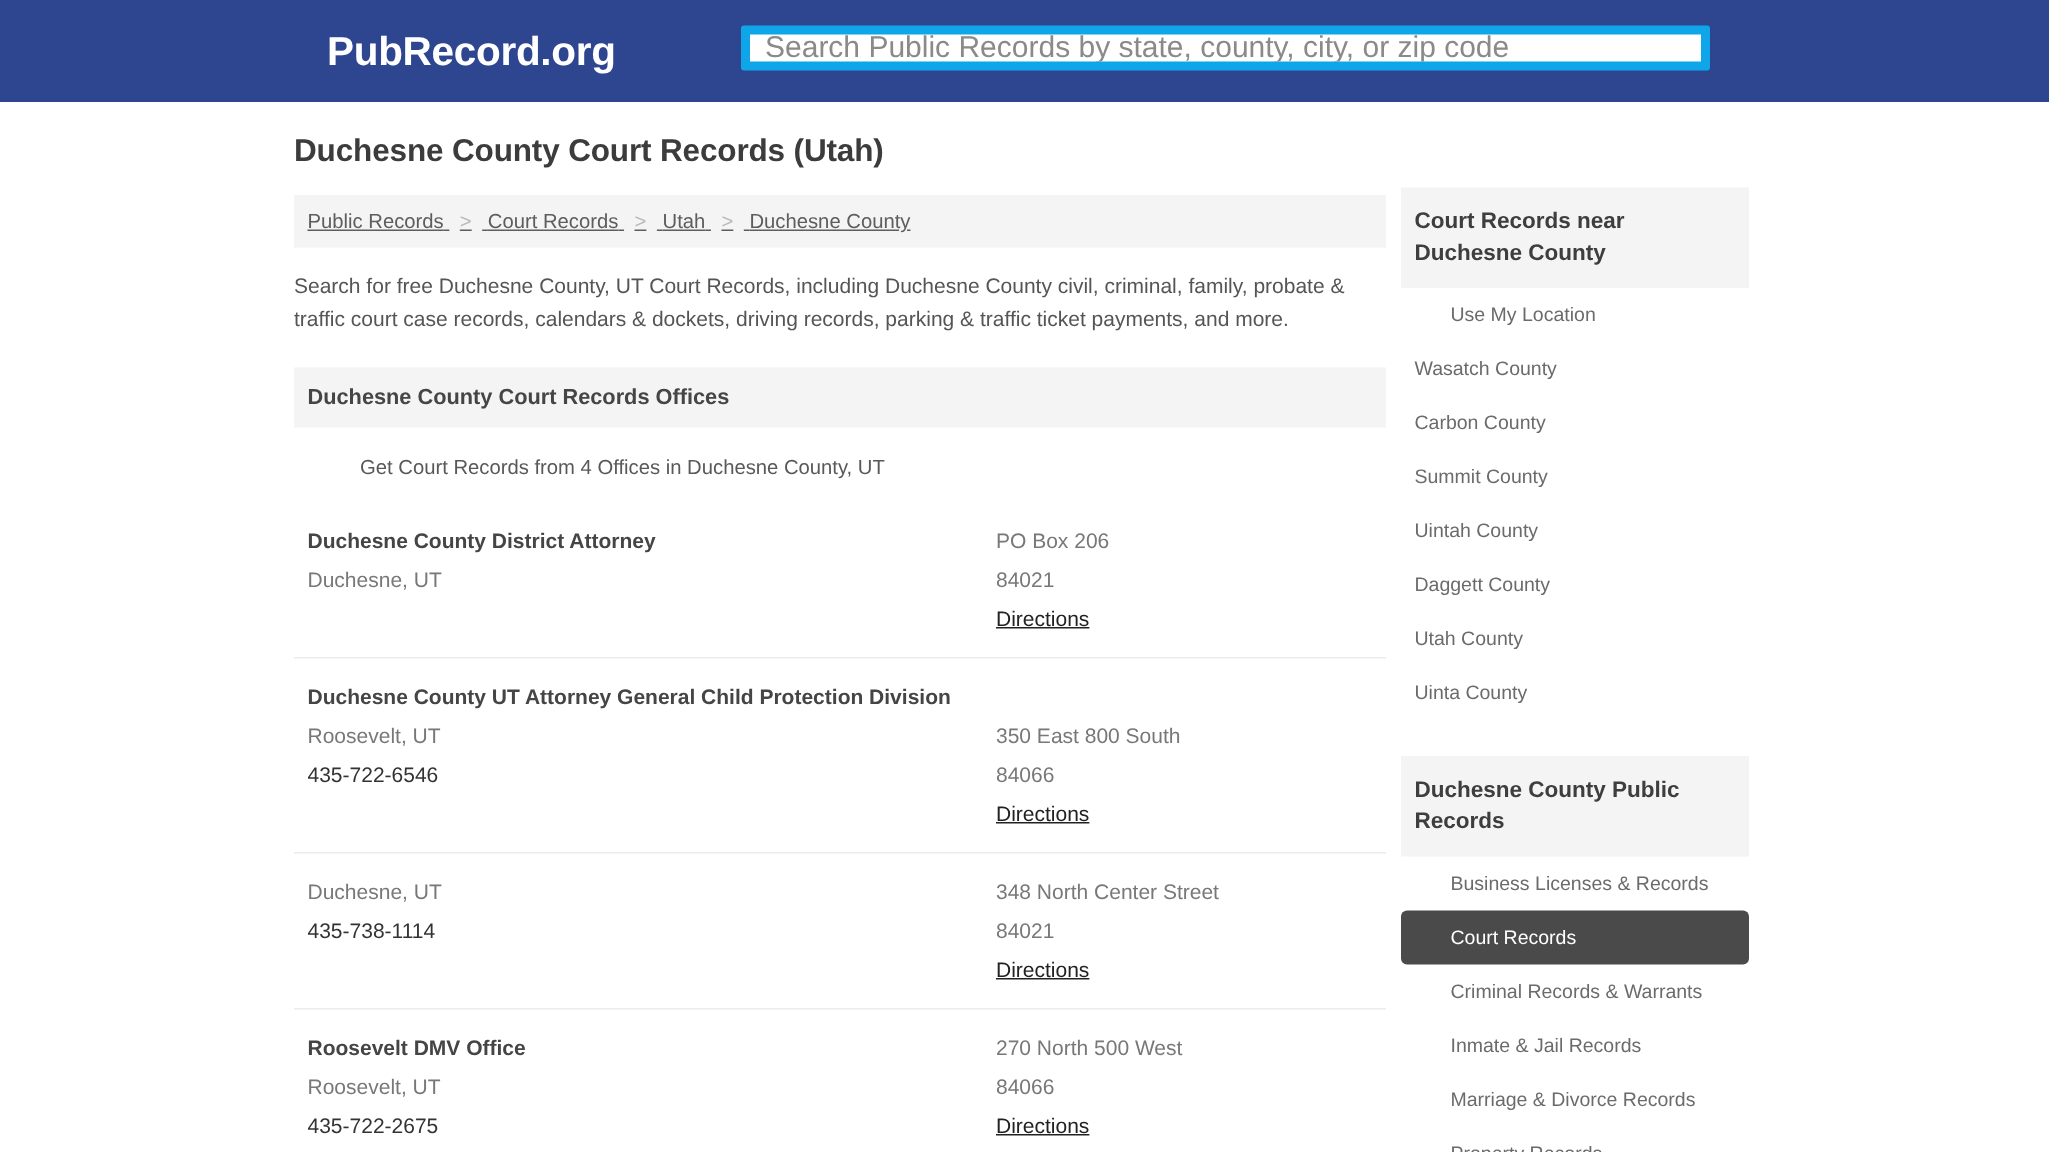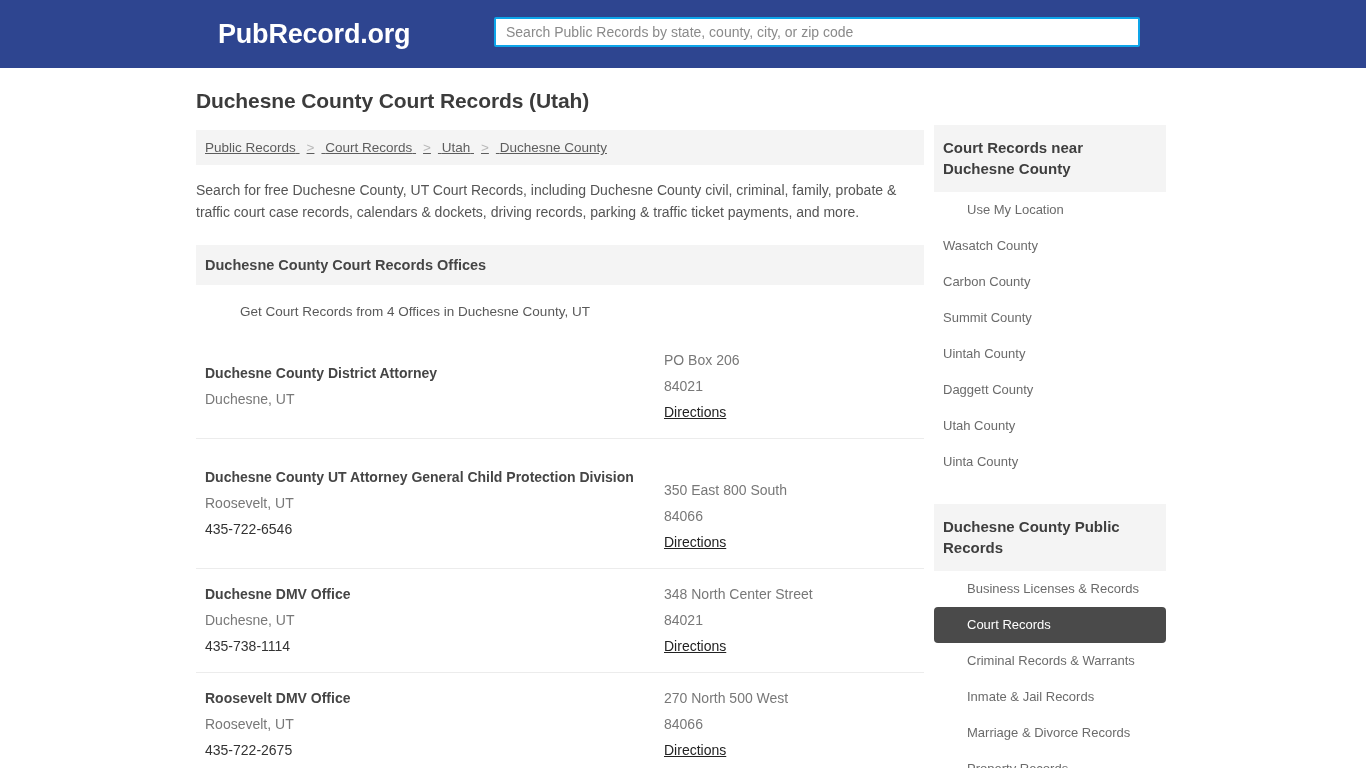--- a/index.html
+++ b/index.html
@@ -31,25 +31,25 @@
   .search-wrap {
     position: absolute;
     left: 494px;
     top: 17px;
     width: 646px;
     height: 30px;
   }
   .search-input {
     width: 100%;
     height: 100%;
-    border: 2px solid #0ea5e9;
+    border: 6px solid #0ea5e9;
     border-radius: 2px;
     background: #ffffff;
     padding: 0 10px;
-    font-size: 14px;
+    font-size: 20px;
     font-family: "Liberation Sans", sans-serif;
     color: #333333;
     outline: none;
   }
   .search-input::placeholder { color: #8a8a8a; }
 
   
   .page {
     position: relative;
     width: 1366px;
@@ -120,21 +120,20 @@
     margin-left: 44px;
   }
 
   
   .offices { margin-top: 14px; }
   .office-row {
     position: relative;
     display: flex;
     padding: 12px 0 13px 0;
     border-bottom: 1px solid #ececec;
-    align-items: center;
   }
   .office-row:last-child { border-bottom: none; }
   .office-left { width: 468px; padding-left: 9px; }
   .office-right { flex: 1; }
 
   .office-name {
     font-size: 14px;
     font-weight: bold;
     color: #454545;
     line-height: 26px;
@@ -249,21 +248,20 @@
         </div>
         <div class="office-right offset">
           <div class="office-street">350 East 800 South</div>
           <div class="office-zip">84066</div>
           <a class="directions-link">Directions</a>
         </div>
       </div>
 
       <div class="office-row">
         <div class="office-left">
-          <div class="office-name">Duchesne DMV Office</div>
           <div class="office-city">Duchesne, UT</div>
           <div class="office-phone">435-738-1114</div>
         </div>
         <div class="office-right">
           <div class="office-street">348 North Center Street</div>
           <div class="office-zip">84021</div>
           <a class="directions-link">Directions</a>
         </div>
       </div>
 

